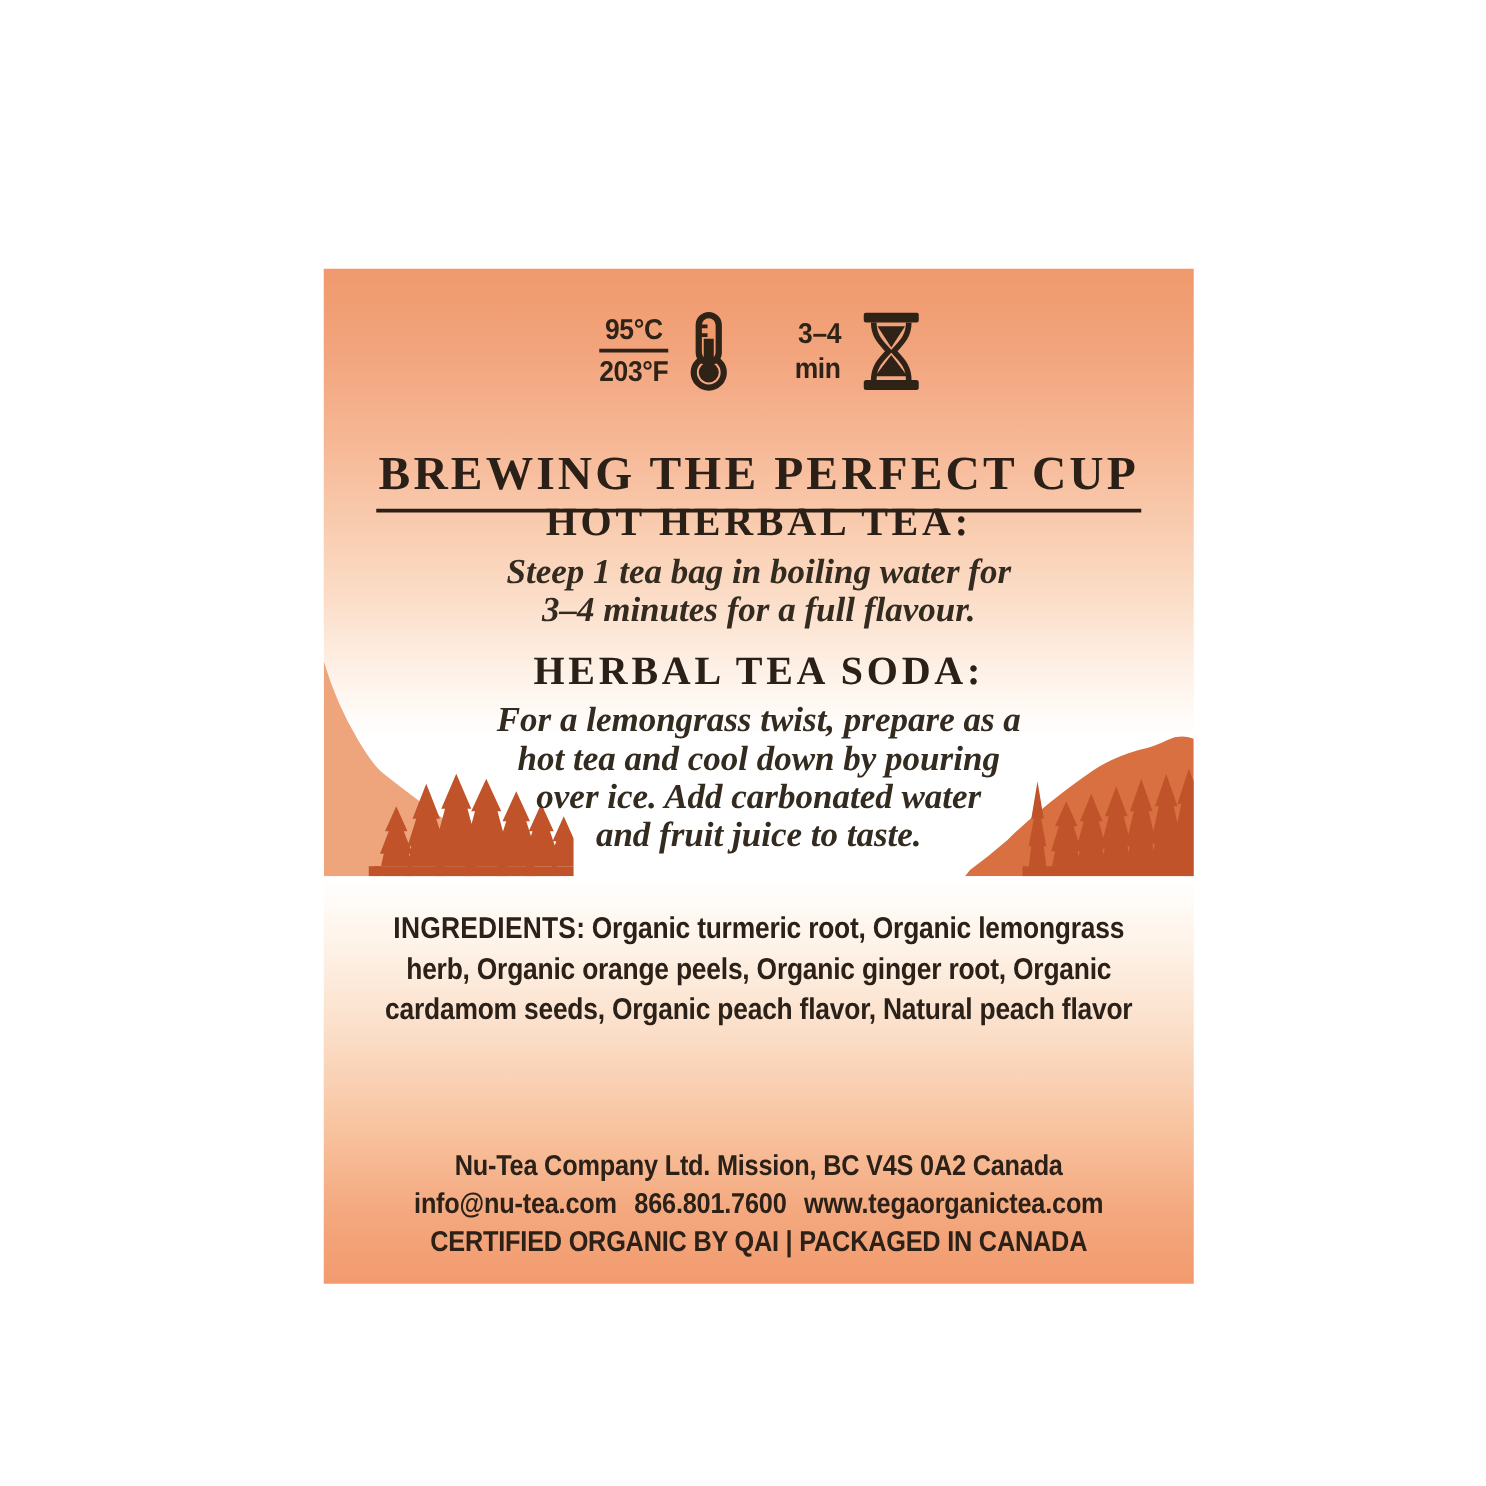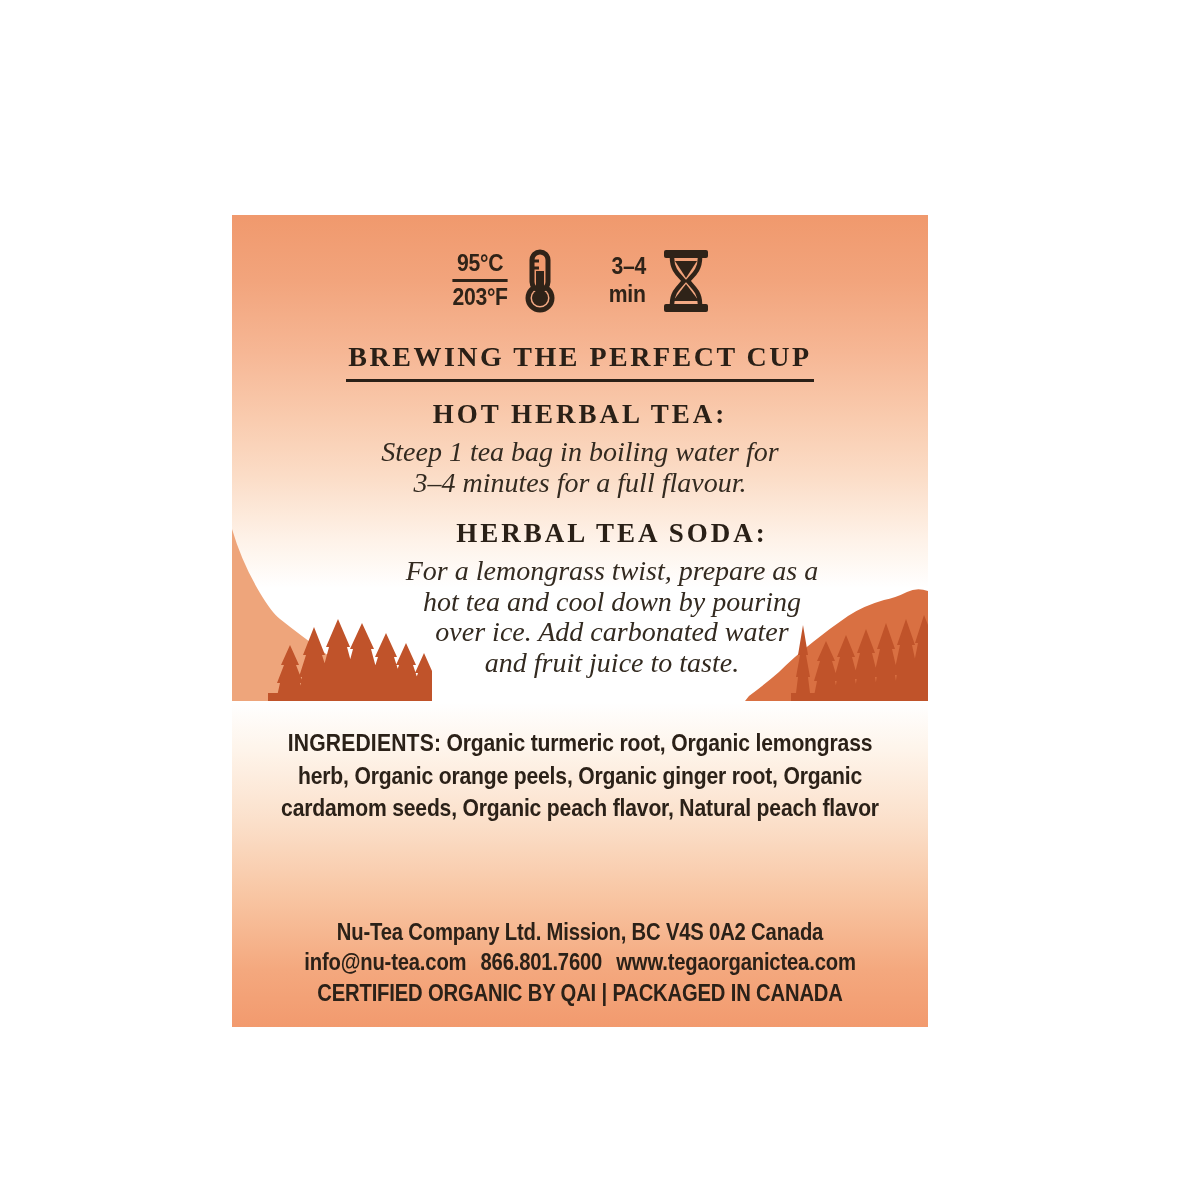--- a/index.html
+++ b/index.html
@@ -7,21 +7,21 @@
     --orange-top:#f0996d;
     --mtn-light:#eea57b;
     --mtn-med:#d97042;
     --tree:#c0532a;
   }
   *{margin:0;padding:0;box-sizing:border-box;}
   html,body{width:1189px;height:1189px;background:#ffffff;overflow:hidden;}
   body{font-family:"Liberation Serif", serif;color:var(--ink);}
 
   .label{
-    position:absolute;left:232px;top:215px;width:696px;height:812px;
+    position:absolute;left:259px;top:215px;width:696px;height:812px;
     background:linear-gradient(180deg,
       #f0996d 0%, #f2a47c 8%, #f6b795 17%, #f9cbae 25%,
       #fbdcc6 32%, #fef2e8 40%, #ffffff 46%, #ffffff 60%,
       #fef4ea 66%, #fbdfc9 75%, #f8c5a2 84%, #f4a87e 93%, #f29a6e 100%);
   }
 
   
   .specs{
     position:absolute;top:34px;left:0;width:100%;
     display:flex;justify-content:center;align-items:center;gap:48px;
@@ -34,31 +34,31 @@
     transform:scaleX(0.92);transform-origin:center;
   }
   .spec-text .spec-top{display:block;padding:0 3px 2px 3px;}
   .spec-text.divided .spec-top{border-bottom:3px solid var(--ink);margin-bottom:3px;}
   .spec-text.left{text-align:left;}
   .spec svg{display:block;}
 
   
   .title-wrap{position:absolute;top:126px;left:0;width:100%;text-align:center;z-index:3;}
   .title{
-    display:inline-block;font-weight:700;font-size:28px;letter-spacing:2.5px;
-    color:#2a2017;border-bottom:3px solid #2a2017;padding:0 2px 6px 2px;
+    display:inline-block;font-weight:700;font-size:38px;letter-spacing:2.5px;
+    color:#2a2017;border-bottom:3px solid #2a2017;padding:0 2px 6px 2px;margin-top:16px;
   }
   .section{position:absolute;left:0;width:100%;text-align:center;z-index:3;}
   .section-hot{top:184px;}
-  .section-soda{top:303px;margin-left:32px;}
+  .section-soda{top:303px;}
   .section-heading{
-    font-size:27px;font-weight:700;letter-spacing:3px;color:#2a2017;margin-bottom:7px;
+    font-size:32px;font-weight:700;letter-spacing:3px;color:#2a2017;margin-bottom:7px;
   }
   .section-body{
-    font-style:italic;font-weight:400;font-size:28px;line-height:1.09;
+    font-style:italic;font-weight:700;font-size:28px;line-height:1.09;
     color:#332a20;white-space:pre-line;
   }
 
   
   .scene{position:absolute;left:0;top:0;width:100%;height:486px;z-index:1;pointer-events:none;}
   .scene svg{position:absolute;display:block;}
   .mtn-left{left:0;top:310px;}
   .mtn-right{right:0;top:370px;}
 
   

